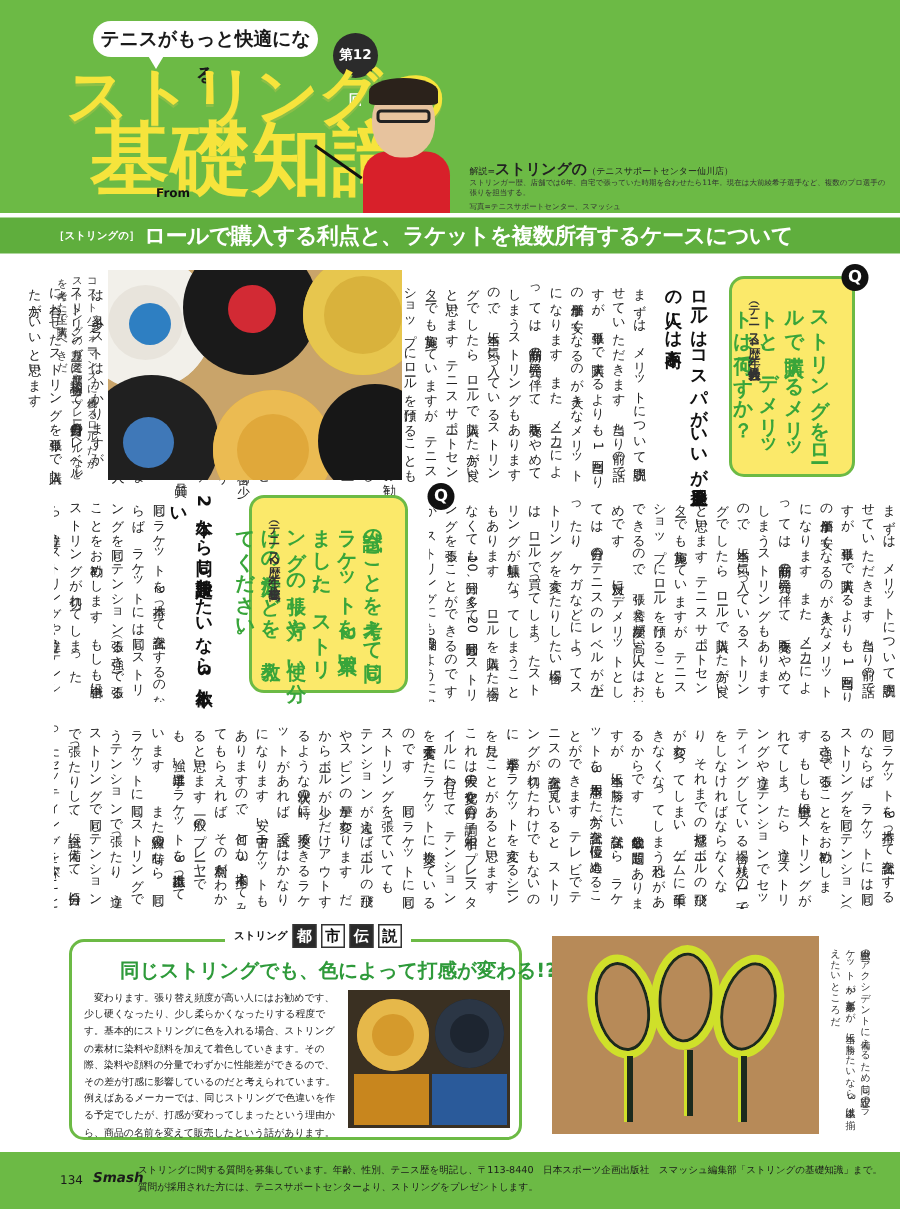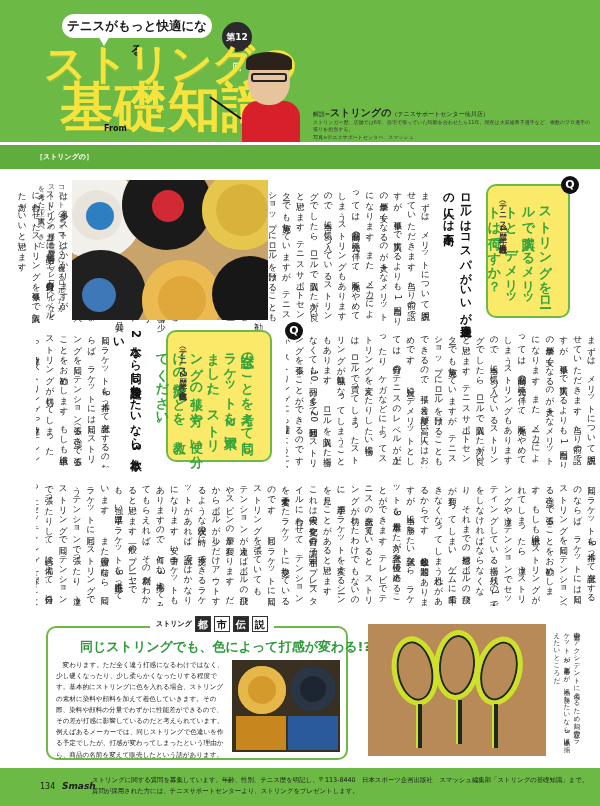--- a/index.html
+++ b/index.html
@@ -100,20 +100,21 @@
 
   <div class="commentator">
     <span>解説=</span><b>ストリングの</b><span>（テニスサポートセンター仙川店）</span>
   </div>
   <div class="commentator-bio">ストリンガー歴、店舗では6年、自宅で張っていた時期を合わせたら11年。現在は大前綾希子選手など、複数のプロ選手の張りを担当する。</div>
   <div class="photo-credit">写真=テニスサポートセンター、スマッシュ</div>
 </div>
 
 <div class="topic-bar">
   <span class="topic-tag">［ストリングの］</span>
+  <span class="topic-text">ロールで購入する利点と、ラケットを複数所有するケースについて</span>
 </div>
 
 <div class="qbox" style="left:486px; top:184px; width:84px; height:134px;">
   <div class="qtext" style="height:114px;">ストリングをロールで購入するメリットと、デメリットは何ですか？</div>
   <div class="qwho" style="left:8px; top:12px; height:112px;">（テニス歴4年／社会人男性）</div>
 </div>
 <div class="qmark" style="left:561px; top:176px;">Q</div>
 
 <div class="vt-head" style="left:440px; top:186px; height:136px;">ロールはコスパがいいが発展途上の人には不向き</div>
 
@@ -168,21 +169,21 @@
 
 <div class="legend-box"></div>
 <div class="legend-label">
   <span class="small">ストリング</span>
   <span class="kanji-tile dark">都</span>
   <span class="kanji-tile light">市</span>
   <span class="kanji-tile dark">伝</span>
   <span class="kanji-tile light">説</span>
 </div>
 <div class="legend-title">同じストリングでも、色によって打感が変わる!?</div>
-<div class="legend-body">　変わります。ただ全く違う打感になるわけではなく、少し硬くなったり、少し柔らかくなったりする程度です。基本的にストリングに色を入れる場合、ストリングの素材に染料や顔料を加えて着色していきます。その際、染料や顔料の分量でわずかに性能差ができるので、その差が打感に影響しているのだと考えられています。例えばあるメーカーでは、同じストリングで色違いを作る予定でしたが、打感が変わってしまったという理由から、商品の名前を変えて販売したという話があります。</div>
+<div class="legend-body">　変わります。張り替え頻度が高い人にはお勧めです、少し硬くなったり、少し柔らかくなったりする程度です。基本的にストリングに色を入れる場合、ストリングの素材に染料や顔料を加えて着色していきます。その際、染料や顔料の分量でわずかに性能差ができるので、その差が打感に影響しているのだと考えられています。例えばあるメーカーでは、同じストリングで色違いを作る予定でしたが、打感が変わってしまったという理由から、商品の名前を変えて販売したという話があります。</div>
 <div class="legend-photo">
   <div class="roll" style="left:6px; top:6px; width:48px; height:48px; background:#d59a2c; box-shadow: inset 0 0 0 10px #e6b84a;"></div>
   <div class="roll" style="left:58px; top:6px; width:46px; height:46px; background:#1d2530; box-shadow: inset 0 0 0 10px #2b3645;"></div>
   <div style="position:absolute; left:4px; top:56px; width:50px; height:34px; background:#c8861e;"></div>
   <div style="position:absolute; left:56px; top:56px; width:50px; height:34px; background:#2a5a9a;"></div>
 </div>
 
 <div class="photo-rackets">
   <div class="racket" style="left:24px; top:12px; transform:rotate(-10deg);"></div>
   <div class="racket-handle" style="left:48px; top:80px;"></div>

